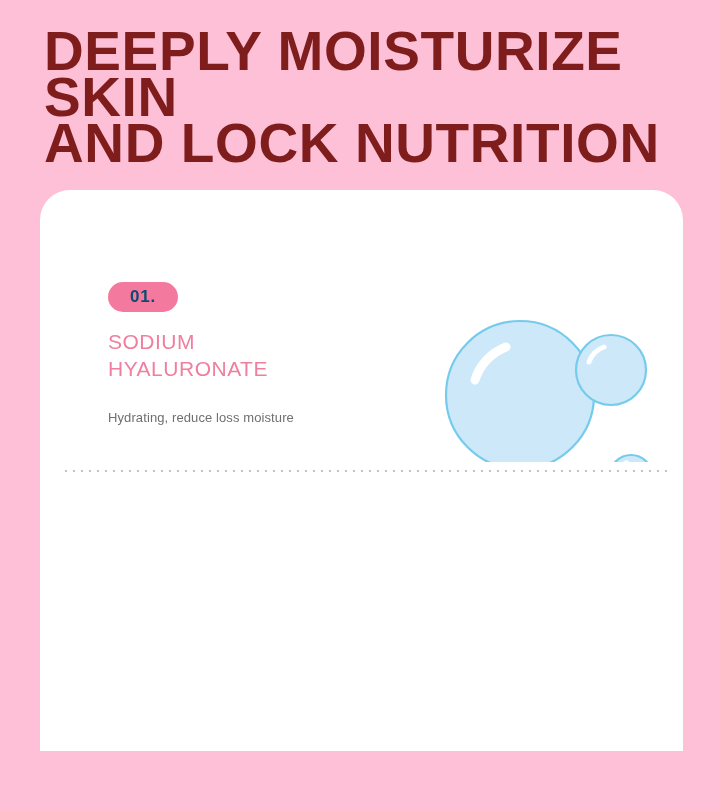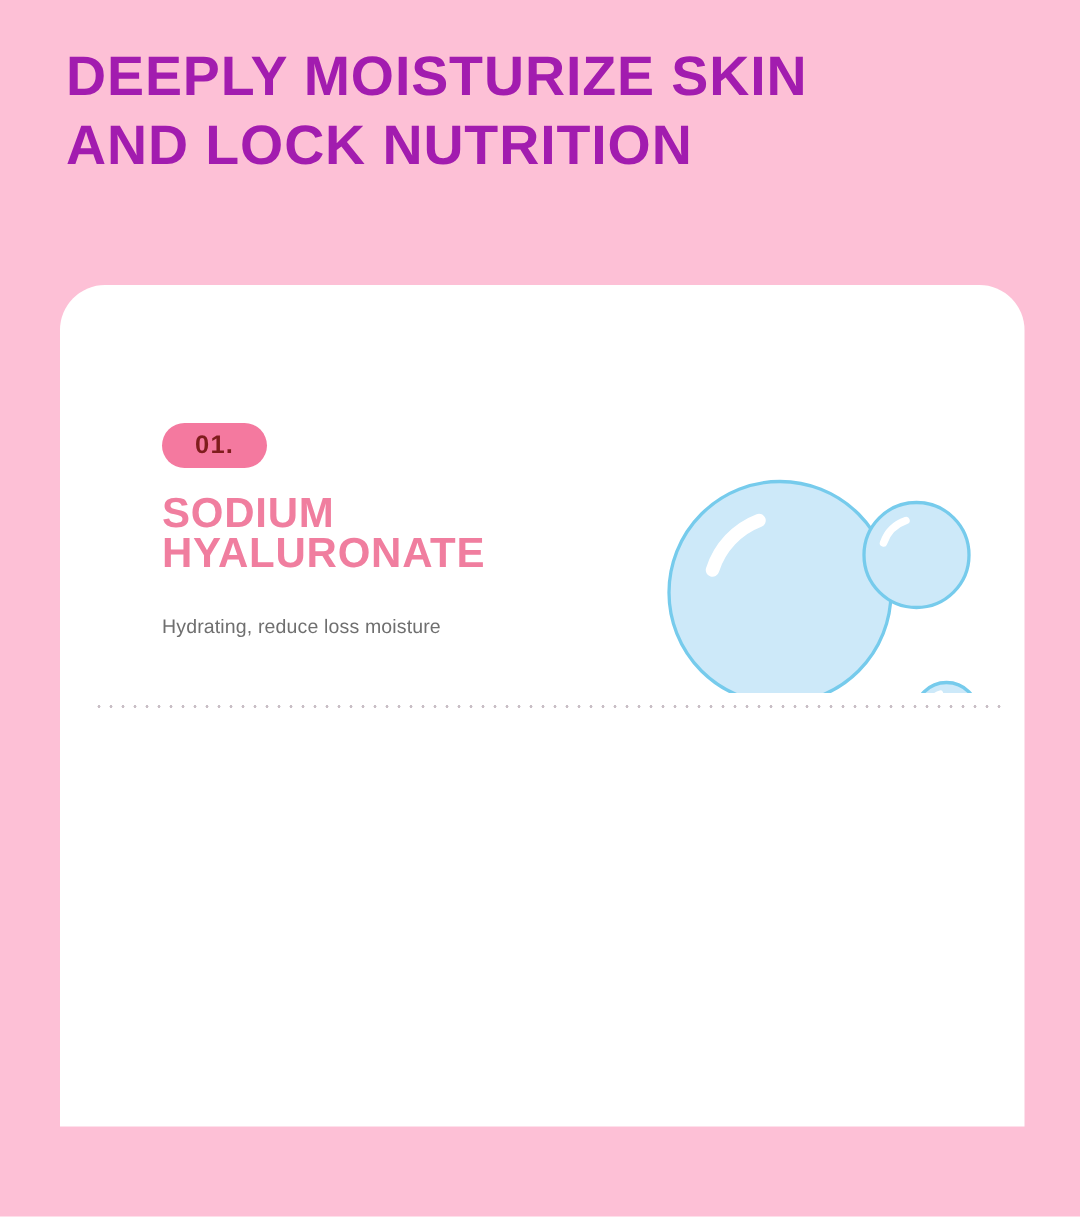--- a/index.html
+++ b/index.html
@@ -14,24 +14,24 @@
     overflow: hidden;
     position: relative;
   }
 
   
   .banner-title {
     position: absolute;
     left: 44px;
     top: 28px;
     width: 640px;
-    color: #a21caf;
+    color: #7f1d1d;
     font-family: "Liberation Sans", sans-serif;
     font-weight: bold;
-    font-size: 37px;
+    font-size: 55px;
     line-height: 46px;
     letter-spacing: 0.6px;
     text-transform: uppercase;
     white-space: pre-line;
   }
 
   
   .card {
     position: absolute;
     left: 40px;
@@ -64,34 +64,34 @@
     background-repeat: repeat-x;
   }
 
   
   .text-block { position: absolute; }
   .text-block.block-one { left: 68px; top: 92px; width: 290px; }
 
   .badge {
     display: inline-block;
     background: #F4799F;
-    color: #7f1d1d;
+    color: #0c4a6e;
     border-radius: 999px;
     padding: 5px 22px 6px 22px;
     font-size: 17px;
     font-weight: bold;
     letter-spacing: 0.8px;
     line-height: 19px;
   }
 
   .ingredient-title {
     margin-top: 16px;
     color: #F07E9F;
-    font-size: 28px;
-    font-weight: bold;
+    font-size: 21px;
+    font-weight: normal;
     line-height: 27px;
     letter-spacing: 0.5px;
     text-transform: uppercase;
     white-space: pre-line;
   }
 
   .ingredient-desc {
     margin-top: 26px;
     color: #6F6F6F;
     font-size: 13px;

